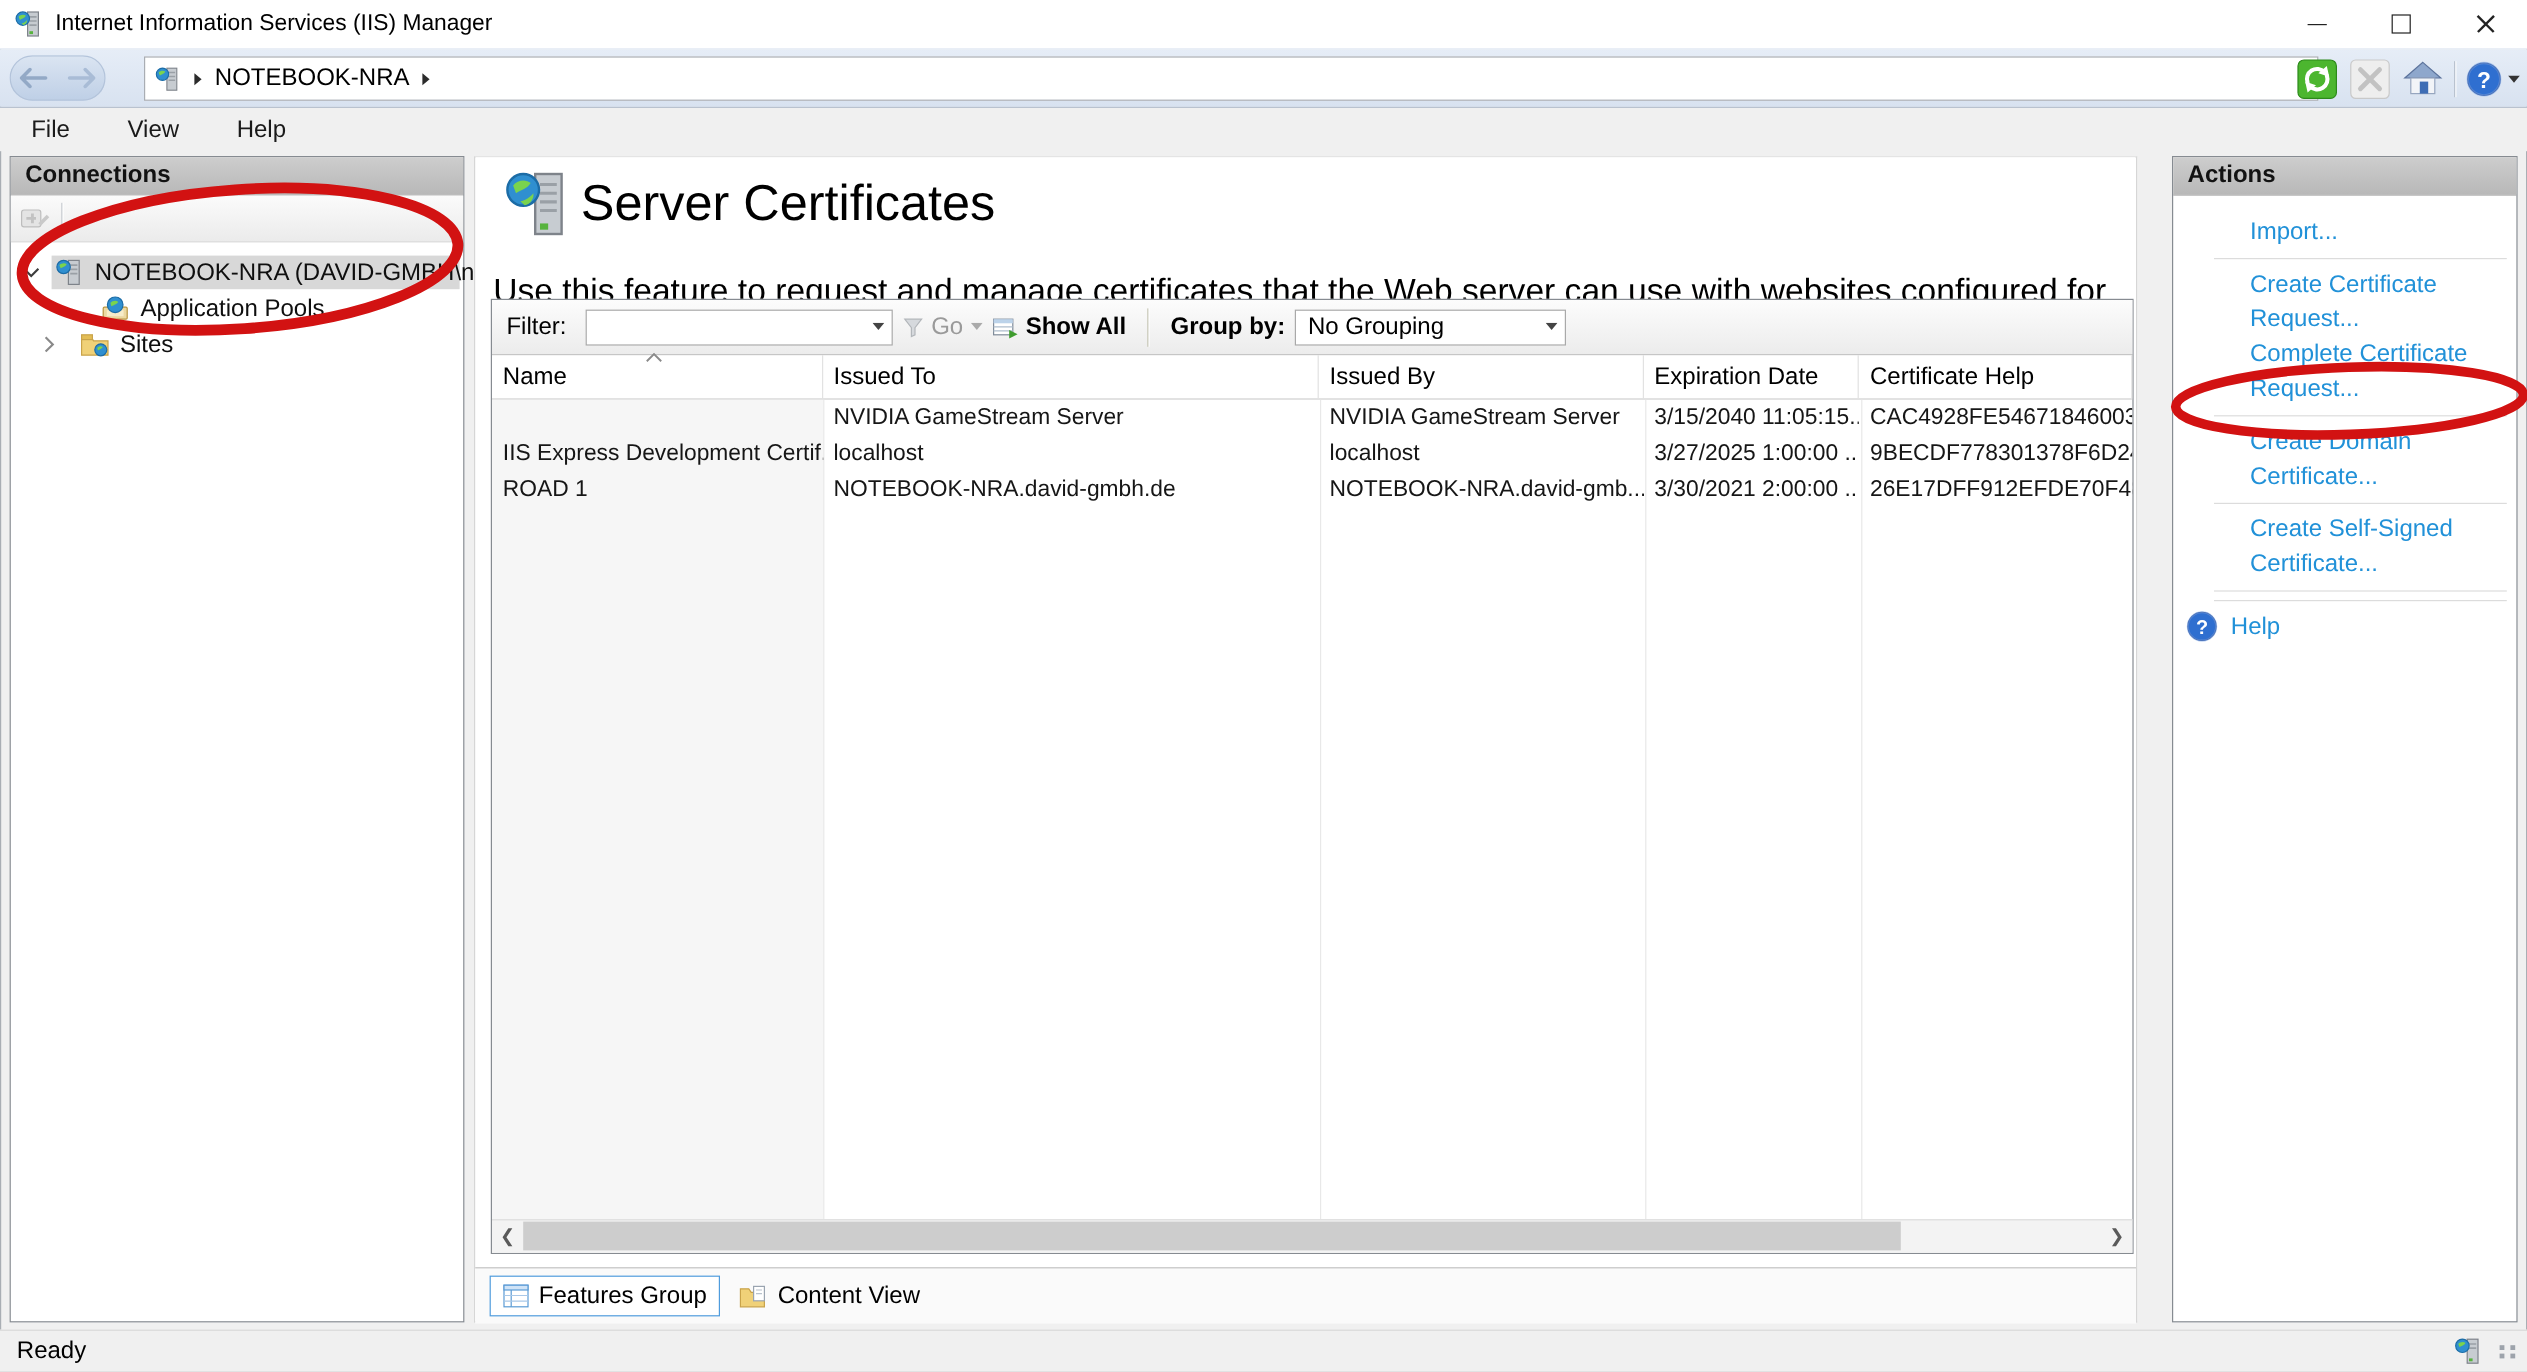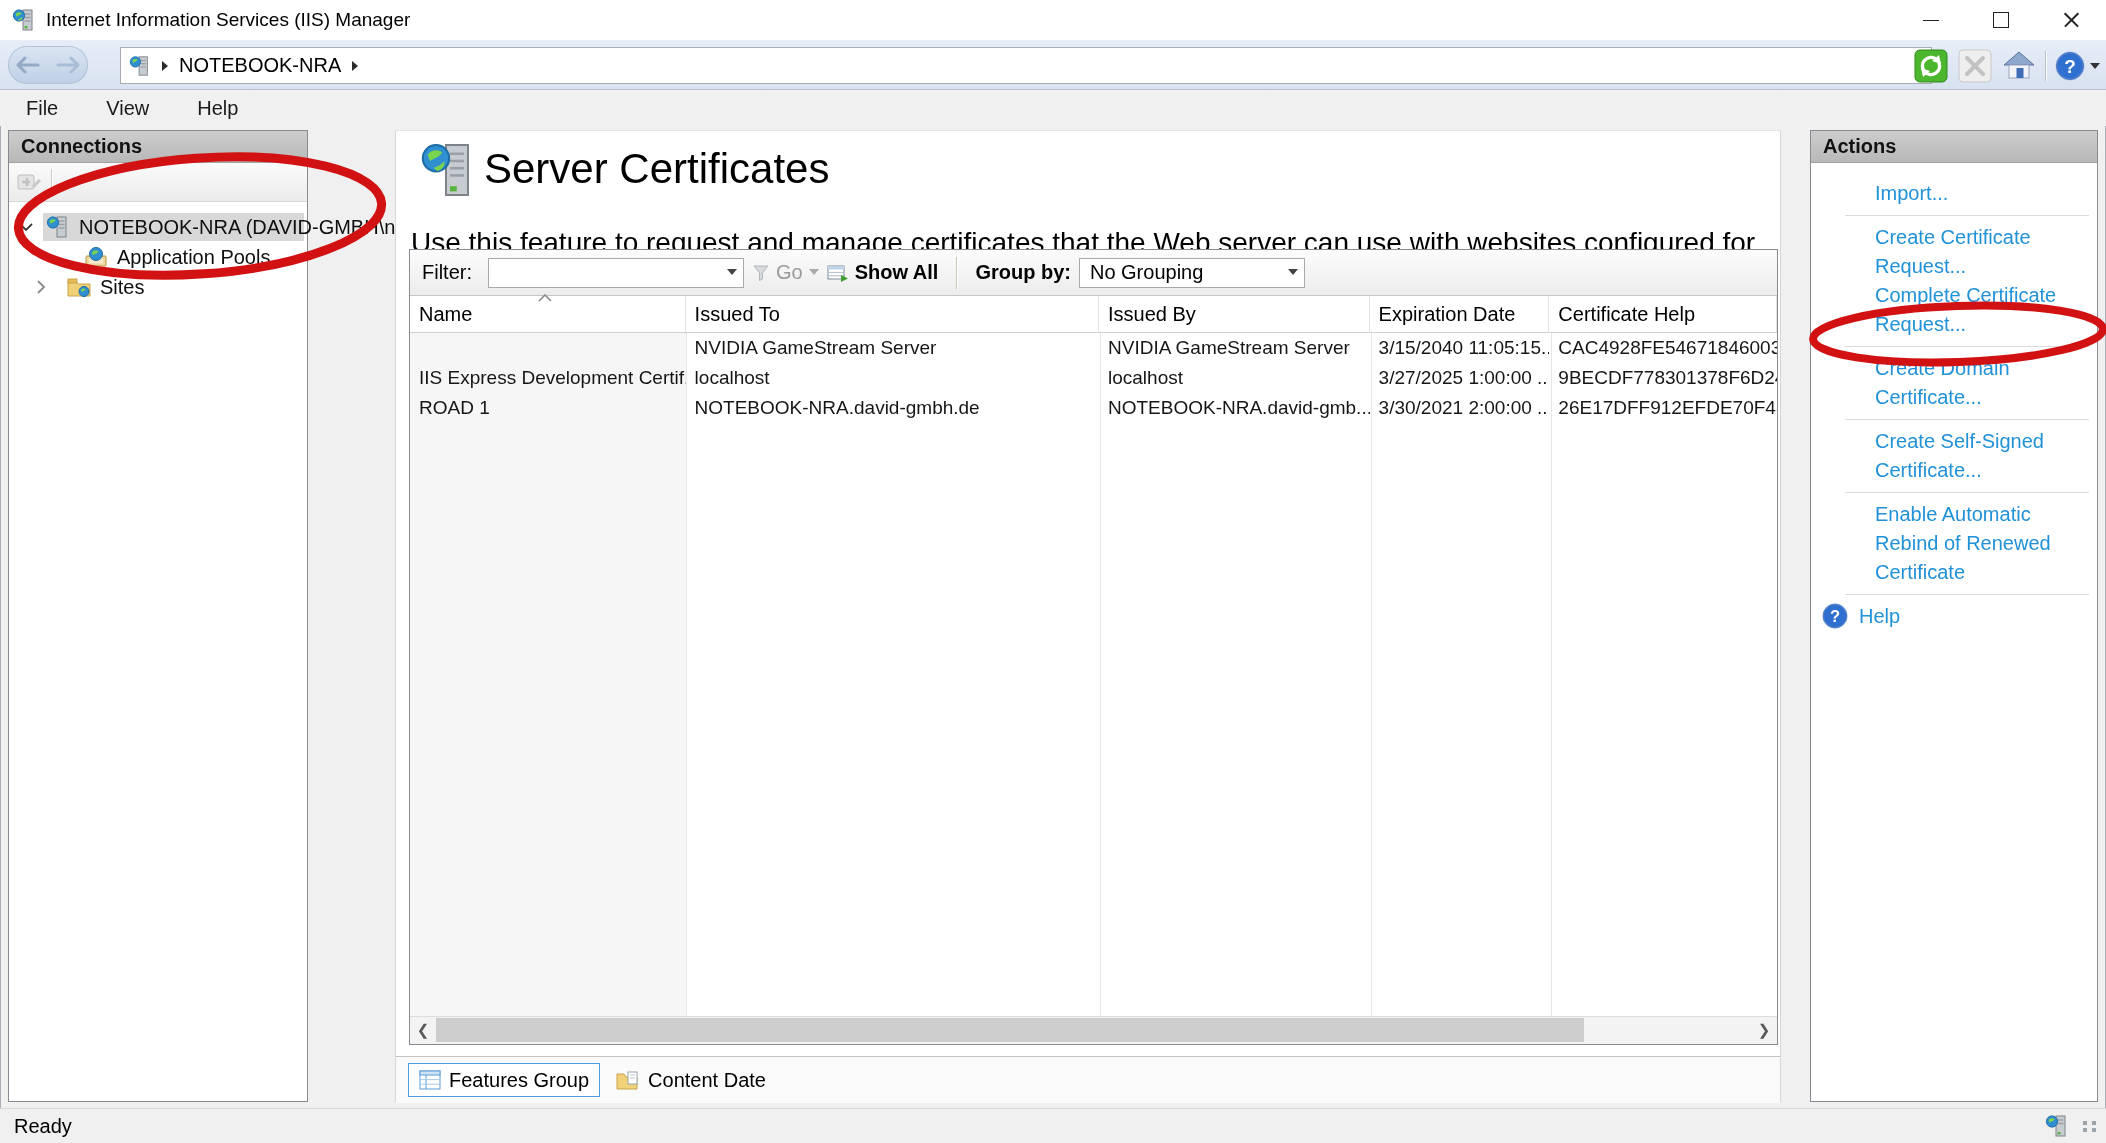--- a/index.html
+++ b/index.html
@@ -31,21 +31,21 @@
 
   
   .menubar{left:0;top:90px;width:2106px;height:36px;background:#f0f0f0;display:flex;align-items:center;gap:48px;padding-left:26px;box-sizing:border-box;}
   .menuitem{font-size:20px;color:#1a1a1a;}
 
   
   .panel{background:#fff;border:1px solid #868b91;box-sizing:border-box;}
   .panelhdr{height:31px;background:linear-gradient(#cdcdcd,#b8b8b8);border-bottom:1px solid #a3a3a3;display:flex;align-items:center;padding-left:12px;font-size:20px;font-weight:bold;color:#121212;}
 
   
-  .connections{left:8px;top:130px;width:300px;height:972px;}
+  .connections{left:8px;top:130px;width:379px;height:972px;}
   .conn-toolbar{height:38px;background:linear-gradient(#fbfbfb,#ebebeb);border-bottom:1px solid #d7d7d7;display:flex;align-items:center;padding-left:6px;gap:8px;}
   .tb-sep{width:1px;height:26px;background:#c9cdd2;box-shadow:1px 0 0 #fff;}
   .tree{padding-top:10px;font-size:20px;color:#0f0f0f;}
   .trow{position:relative;height:30px;display:flex;align-items:center;}
   .trow .hl{position:absolute;left:34px;right:3px;top:1px;bottom:1px;background:#d8d8d8;}
   .trow>*{position:relative;}
   .tlabel{margin-left:8px;white-space:nowrap;}
 
   
   .center{left:395px;top:130px;width:1386px;height:972px;background:#fff;border:1px solid #d6d6d6;border-top:1px solid #e4e4e4;box-sizing:border-box;}
@@ -397,38 +397,37 @@
         </svg>
         <span>Features Group</span>
       </div>
       <div class="vtab">
         <svg width="24" height="20" viewBox="0 0 24 20">
           <path d="M1 4 L8 4 L10 7 L21 7 L21 19 L1 19 Z" fill="#f0d178" stroke="#c9a34a"></path>
           <rect x="12" y="2" width="9" height="12" fill="#ffffff" stroke="#9aa4b0"></rect>
           <line x1="14" y1="5" x2="19" y2="5" stroke="#b9c2cc"></line>
           <line x1="14" y1="8" x2="19" y2="8" stroke="#b9c2cc"></line>
         </svg>
-        <span>Content Date</span>
+        <span>Content View</span>
       </div>
     </div>
   </div>
 
   <div class="abs panel actions">
     <div class="panelhdr">Actions</div>
     <div class="actlist">
       <div class="alink">Import...</div>
       <div class="asep"></div>
       <div class="alink">Create Certificate Request...</div>
       <div class="alink">Complete Certificate Request...</div>
       <div class="asep"></div>
       <div class="alink">Create Domain Certificate...</div>
       <div class="asep"></div>
       <div class="alink">Create Self-Signed Certificate...</div>
       <div class="asep"></div>
-      <div class="alink">Enable Automatic Rebind of Renewed Certificate</div>
       <div class="asep"></div>
       <div class="helprow">
         <svg width="28" height="28" viewBox="0 0 32 32">
           <circle cx="16" cy="16" r="13.5" fill="#2f6fd0" stroke="#1a3f8f"></circle>
           <circle cx="16" cy="16" r="13.5" fill="none" stroke="#7fa9e8" stroke-width="2" opacity="0.5"></circle>
           <text x="16" y="23" text-anchor="middle" font-size="19" font-weight="bold" fill="#ffffff">?</text>
         </svg>
         <span class="alink">Help</span>
       </div>
     </div>

